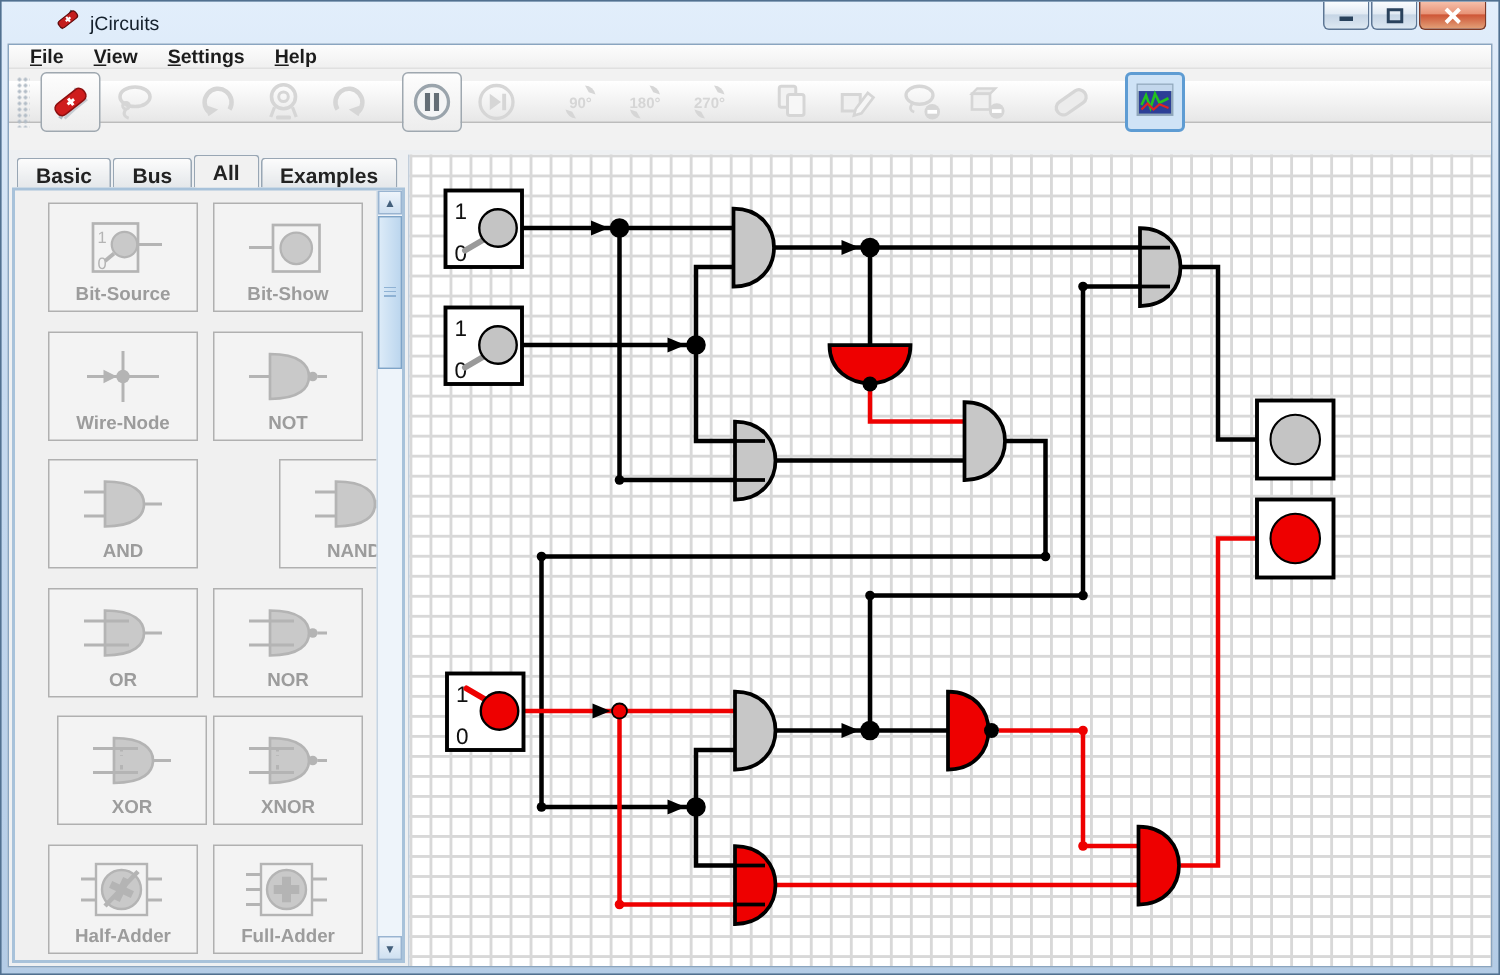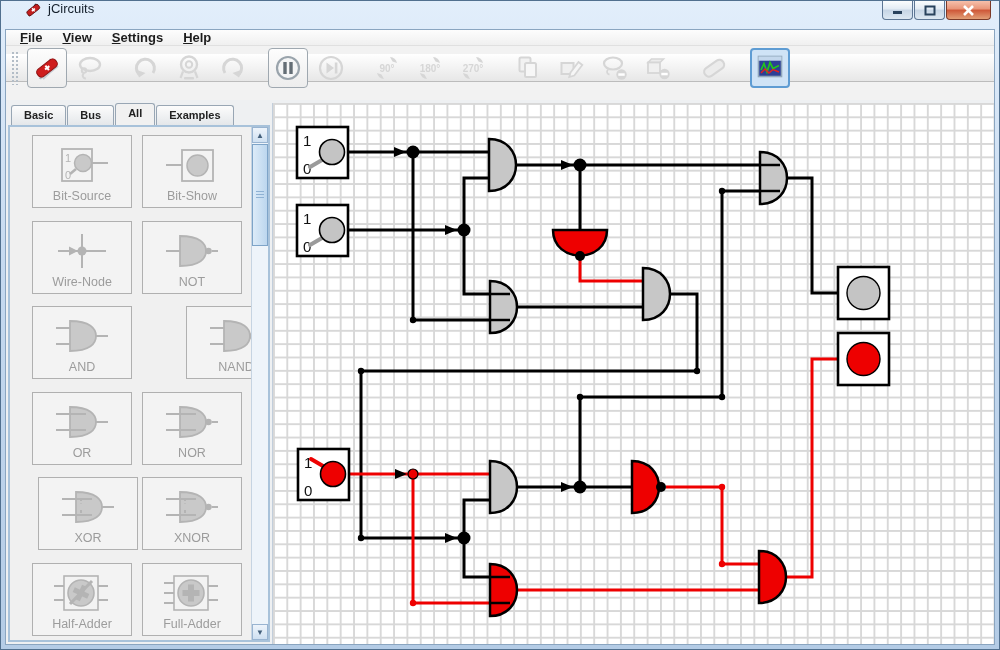--- a/index.html
+++ b/index.html
@@ -1,20 +1,20 @@
 <!DOCTYPE html>
 <html><head>
 <meta charset="utf-8">
 <style>
   html,body{margin:0;padding:0;background:#98b2cc;}
   *{box-sizing:border-box;font-family:"Liberation Sans","DejaVu Sans",sans-serif;}
   .window{position:relative;width:1000px;height:650px;border:1px solid #51708f;
     background:linear-gradient(180deg,#e2eefb,#c6daf0 40%,#b4cce6);overflow:hidden;}
   
-  .titlebar{position:absolute;left:0;top:0;right:0;height:28px;display:flex;padding-left:24px;}
+  .titlebar{position:absolute;left:12px;top:0;right:0;height:28px;display:flex;align-items:center;padding-left:24px;}
   .title{font-size:13px;color:#15202c;margin-left:6px;}
   .winbtns{position:absolute;top:0;right:8px;display:flex;}
   .wbtn{width:31px;height:19px;margin-left:1px;border:1px solid #5d7694;border-top:none;border-radius:0 0 4px 4px;
     background:linear-gradient(#fbfdfe,#e2ebf4 45%,#c6d5e5 50%,#dde8f2);display:flex;align-items:center;justify-content:center;}
   .wbtn.close{width:45px;background:linear-gradient(#f6c0ab,#e89478 45%,#ce5637 50%,#e29f77);border-color:#7c3a28;}
   
   .content{position:absolute;left:4px;right:4px;top:28px;bottom:4px;background:#f2f2f2;border:1px solid #8aa5c0;}
   .menubar{position:absolute;left:0;right:0;top:0;height:16px;background:linear-gradient(#fdfdfd,#f0f0f0);
     display:flex;align-items:center;padding-left:4px;border-bottom:1px solid #e0e0e0;}
   .menuitem{font-size:13px;font-weight:700;color:#1c1c1c;padding:3px 10px;cursor:default;}
@@ -25,27 +25,27 @@
     background-size:4px 4px;}
   .tbtn{width:40px;height:40px;border:1px solid transparent;border-radius:4px;display:flex;align-items:center;
     justify-content:center;flex:0 0 auto;margin-right:3px;}
   .tbtn.enabled{border-color:#9fa8b0;background:linear-gradient(#fdfdfd,#ededed);}
   .tbtn.selected{border:2px solid #5e9cd3;background:#cfe3f6;}
   .sep{width:13px;flex:0 0 auto;}
   
   .main{position:absolute;left:0;right:0;top:70px;bottom:0;background:#eef0f2;}
   .side{position:absolute;left:0;top:0;bottom:0;width:265px;}
   .tabs{position:absolute;left:5px;top:3px;height:22px;display:flex;align-items:flex-end;}
-  .tab{height:20px;padding:3px 12px 0 12px;font-size:11px;font-weight:700;color:#222;
+  .tab{height:20px;padding:3px 12px 0 12px;font-size:14px;font-weight:700;color:#222;
     border:1px solid #98a6b4;border-bottom:none;border-radius:3px 3px 0 0;margin-right:1px;
     background:linear-gradient(#fcfcfc,#e4e7ea);}
   .tab.sel{height:22px;background:#f1f1f1;position:relative;z-index:2;}
   .panel{position:absolute;left:2px;right:1px;top:25px;bottom:2px;border:2px solid #a8c2da;background:#f0f0f0;overflow:hidden;}
   .tile{position:absolute;width:100px;height:73px;border:1px solid #b0b0b0;background:#f3f3f3;text-align:center;}
-  .tile .lbl{position:absolute;left:0;right:0;bottom:4px;font-size:12.5px;font-weight:400;color:#9c9c9c;}
+  .tile .lbl{position:absolute;left:0;right:0;bottom:4px;font-size:12.5px;font-weight:700;color:#9c9c9c;}
   .tile svg{margin-top:6px;}
   
   .vscroll{position:absolute;top:0;right:0;bottom:0;width:17px;background:#eef4fa;border-left:1px solid #c6d4e2;}
   .sbtn{position:absolute;left:0;width:16px;height:16px;background:linear-gradient(#eef4fb,#cfe0f1);
     border:1px solid #99b4d1;display:flex;align-items:center;justify-content:center;font-size:8px;color:#44607c;}
   .sbtn.up{top:0;} .sbtn.down{bottom:0;}
   .thumb{position:absolute;left:0;top:17px;width:16px;height:102px;border:1px solid #7ea4c8;
     background:linear-gradient(90deg,#dcebf8,#bcd6ee);}
   .thumb .gripl{position:absolute;left:3px;right:3px;top:46px;height:8px;
     background:repeating-linear-gradient(#8fb2d4 0 1px,transparent 1px 3px);}

